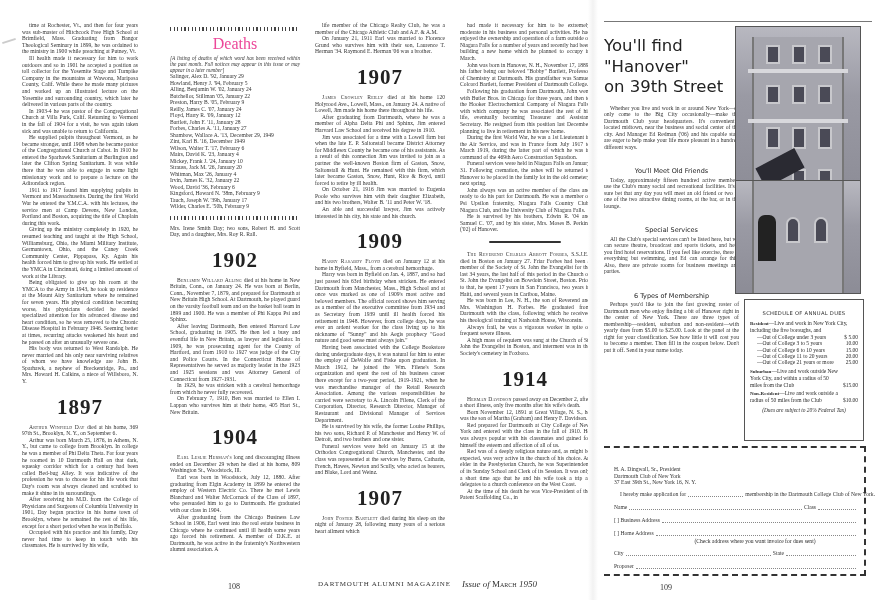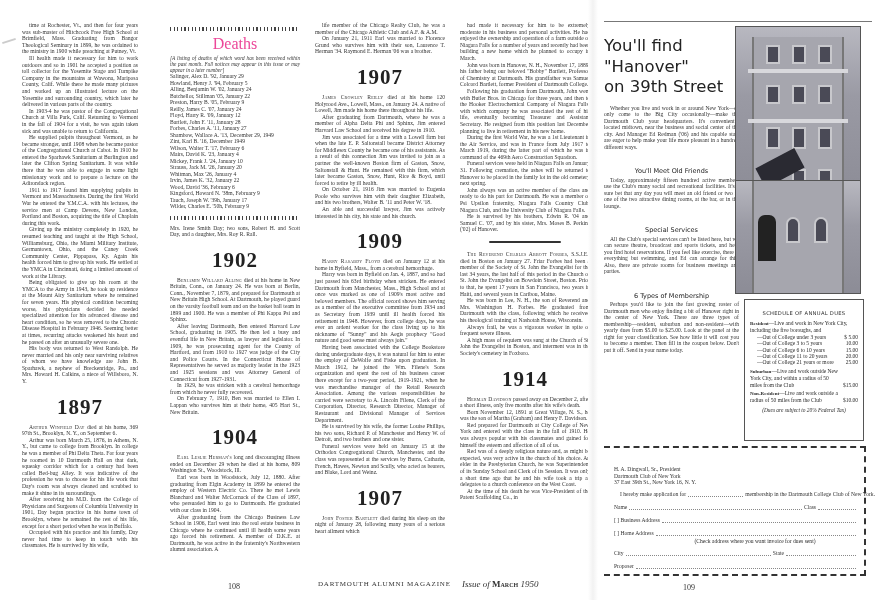--- a/index.html
+++ b/index.html
@@ -9,21 +9,21 @@
 .col p{text-indent:7px;margin:0}
 .sc{font-variant:small-caps;letter-spacing:.2px}
 .year{font-size:21px;line-height:24px;text-align:center;color:#222;margin:10px 0 5px;letter-spacing:1px;font-weight:bold}
 .deaths-rule{height:6px;margin:4px 0;background:repeating-linear-gradient(90deg,#444 0 1.2px,transparent 1.2px 3.6px);border-top:1px solid #fff;border-bottom:1px solid #fff}
 .deaths-title{font-size:16px;line-height:16px;text-align:center;color:#ec4899;margin:4px 0 3px}
 .deaths-note{font-style:italic;font-size:5.2px;line-height:6px;text-indent:0!important;margin:0 4px 3px 4px}
 .deaths-list div{font-size:5.6px;line-height:6.5px}
 .folio{position:absolute;font-size:8px;color:#333}
 .running{position:absolute;font-size:7px;letter-spacing:.8px;color:#333}
 .issue{position:absolute;font-size:9px;color:#333;font-style:italic}
-.issue b{font-style:normal;font-weight:bold;font-variant:small-caps}
+.issue b{font-style:normal;font-weight:normal;font-variant:small-caps}
 .divider{width:56%;height:2px;background:#333;margin:8px auto;border-radius:1px}
 
 .rp-rule{position:absolute;left:604px;top:21px;width:268px;height:1px;background:#777}
 .rp-left{position:absolute;left:604px;top:26px;width:135px}
 .ad-head{font-family:"DejaVu Sans","Liberation Sans",sans-serif;font-size:16.5px;line-height:20.5px;text-align:left;color:#222;margin:10px 0 7px}
 .rp-text{font-size:5.6px;line-height:6.5px;text-align:justify;color:#333}
 .rp-text p{text-indent:6px}
 .sub{font-family:"DejaVu Sans","Liberation Sans",sans-serif;font-size:6.5px;text-align:center;margin:18px 0 2px;color:#222}
 .photo{position:absolute;left:735px;top:26px;width:126px;height:174px;background:linear-gradient(180deg,#b8b8c0 0%,#9a9aa4 40%,#8c8c96 100%);border:1px solid #555;overflow:hidden}
 .photo .bldg{position:absolute;left:16px;top:10px;width:92px;height:160px;background:#a6a6ae;border-left:2px solid #777;border-right:2px solid #777}
@@ -295,13 +295,13 @@
     <span class="dots"></span>
     <span class="lbl">State</span>
     <span class="dots" style="flex:0 0 70px"></span>
   </div>
   <div class="field">
     <span class="lbl">Proposer</span>
     <span class="dots"></span>
   </div>
 </div>
 
-<div class="folio" style="left:683px;top:583px;">109</div>
+<div class="folio" style="left:660px;top:583px;">109</div>
 
 </body></html>

